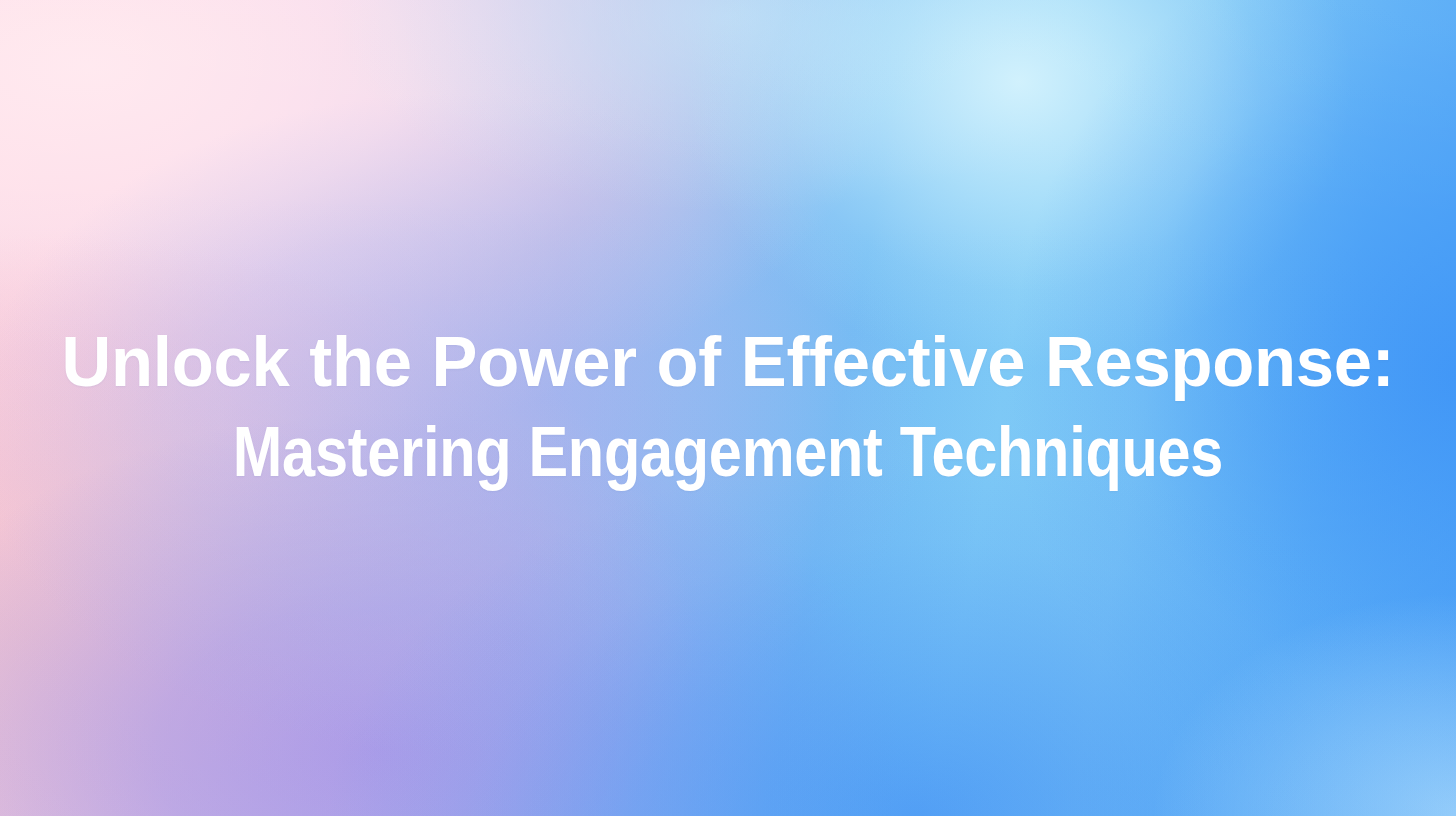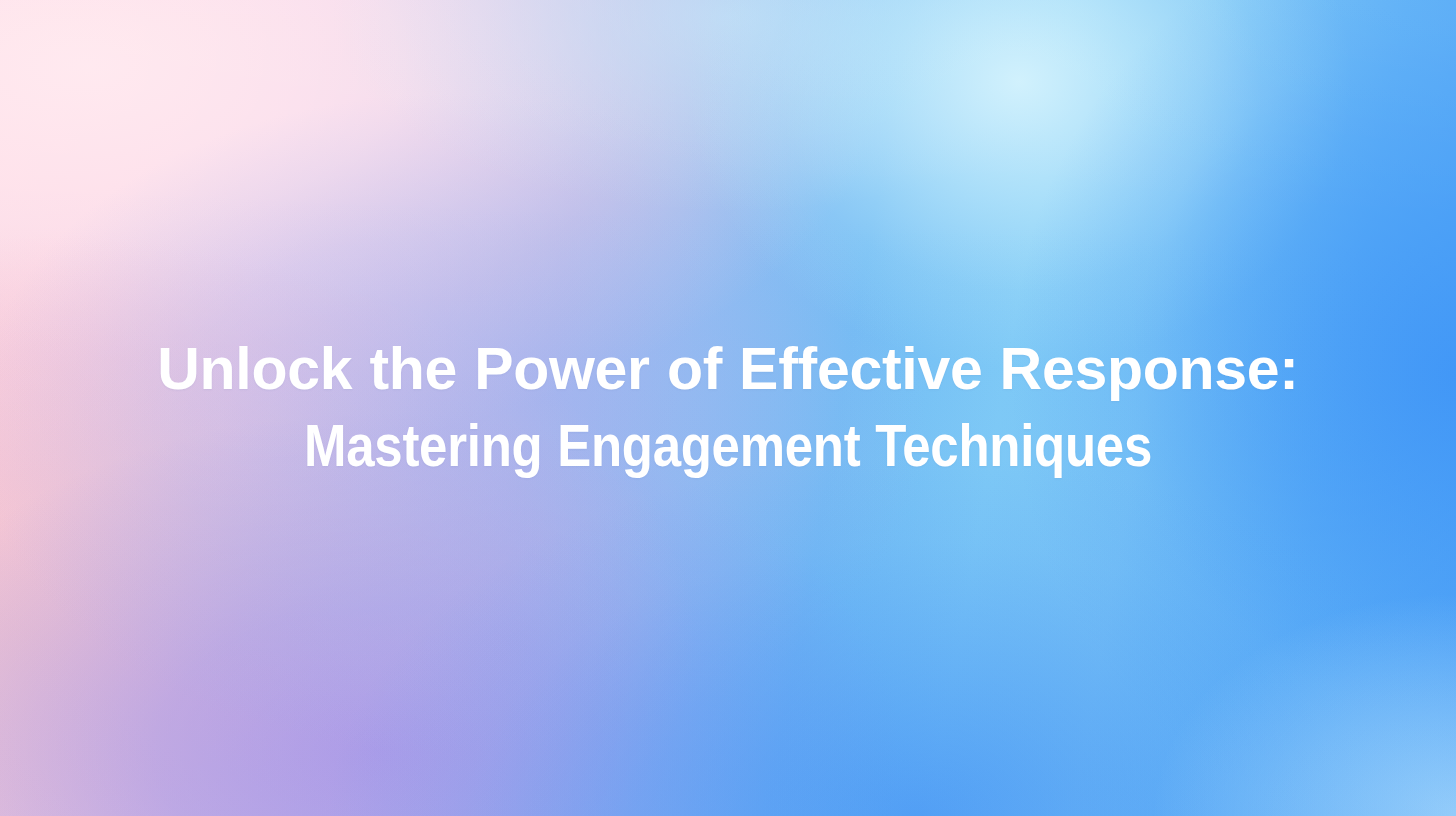--- a/index.html
+++ b/index.html
@@ -155,21 +155,21 @@
   }
 
   #headline {
     width: 1420px;
     margin: 0;
     padding: 0 10px;
     text-align: center;
     color: #ffffff;
     font-family: "Liberation Sans", "DejaVu Sans", sans-serif;
     font-weight: bold;
-    font-size: 60px;
+    font-size: 70px;
     line-height: 1.28;
     letter-spacing: -0.3px;
     word-spacing: 1px;
     text-rendering: optimizeLegibility;
     -webkit-font-smoothing: antialiased;
     text-shadow: 0 1px 2px rgba(90,120,180,0.10);
   }
 
   #headline .line {
     display: block;

